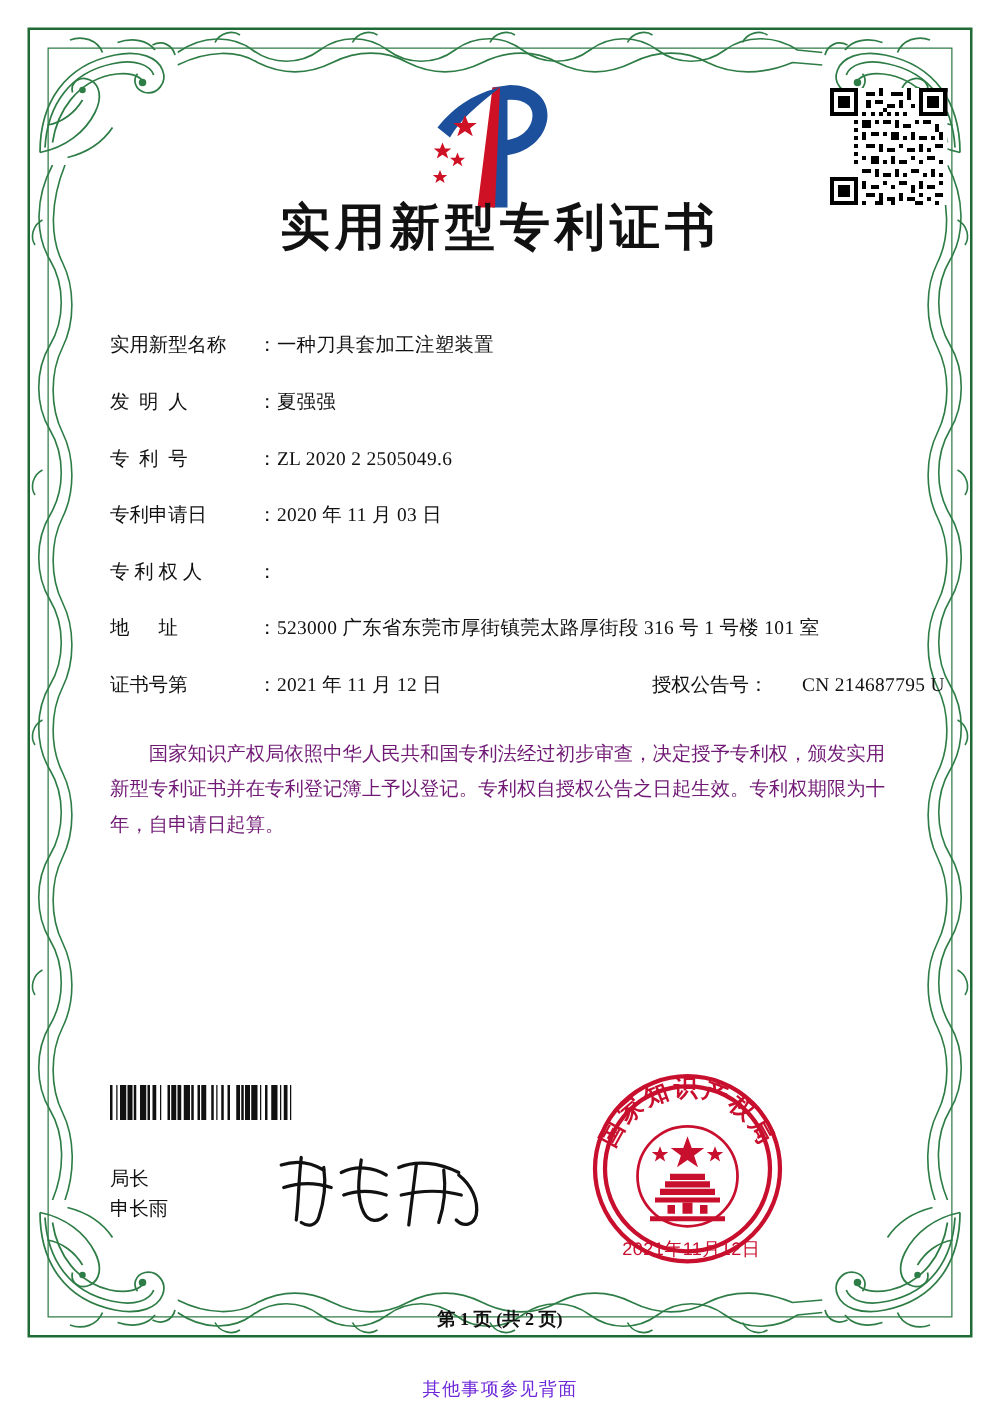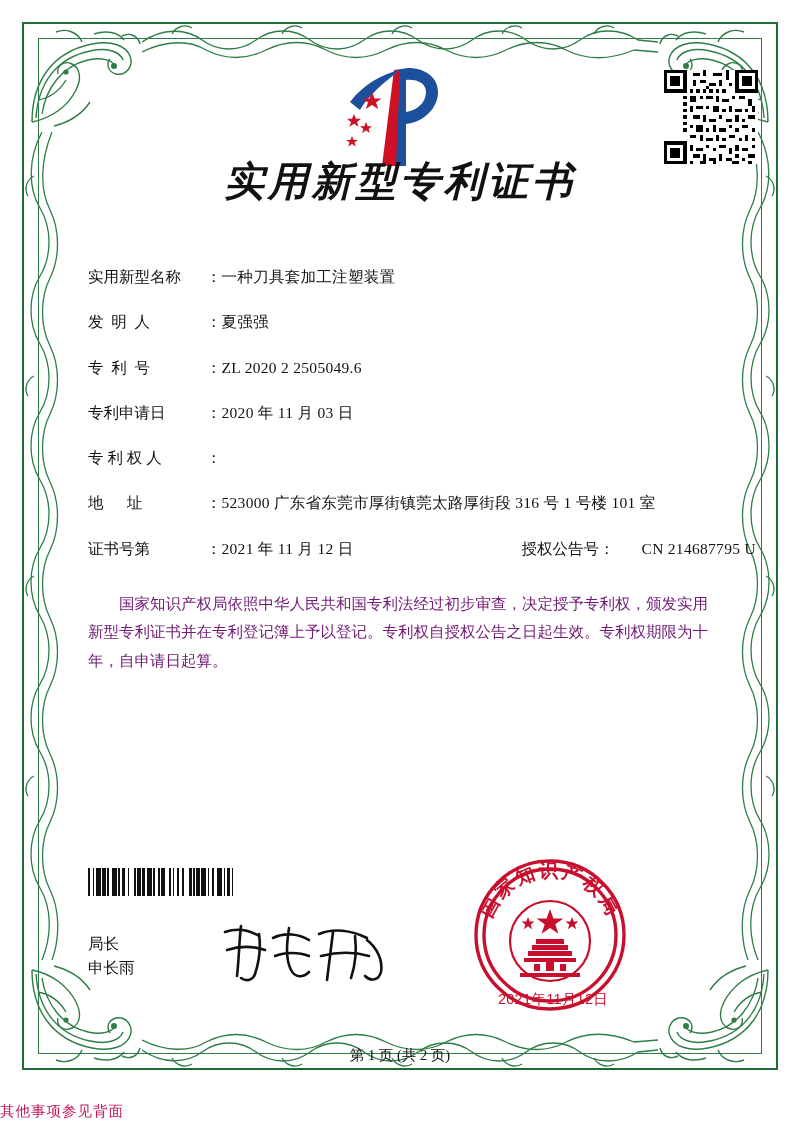--- a/index.html
+++ b/index.html
@@ -90,21 +90,20 @@
   .qr svg { display: block; width: 100%; height: 100%; }
 
   .doc-title {
     margin-top: 84px;
     text-align: center;
     font-size: 40px;
     font-weight: bold;
     letter-spacing: 4px;
     color: #111;
     font-family: "DejaVu Serif", "Liberation Serif", serif;
-    font-style: italic;
   }
 
   .fields {
     margin-top: 56px;
     padding-left: 28px;
     font-size: 15.5px;
     color: #111;
     line-height: 1.5;
   }
   .field {
@@ -186,28 +185,29 @@
     letter-spacing: 0.3px;
   }
 
   .page-no {
     position: absolute;
     left: 0; right: 0;
     top: 1046px;
     text-align: center;
     font-size: 14.5px;
     color: #111;
+    font-weight: bold;
   }
   .footer-note {
     position: absolute;
     left: 0; right: 0;
     top: 1102px;
-    text-align: left;
+    text-align: center;
     font-size: 14.5px;
-    color: #be185d;
+    color: #6d28d9;
     letter-spacing: 1px;
   }
 </style>
 </head>
 <body>
 
 <div id="page">
 
   <div class="border-outer"></div>
   <div class="border-inner"></div>

